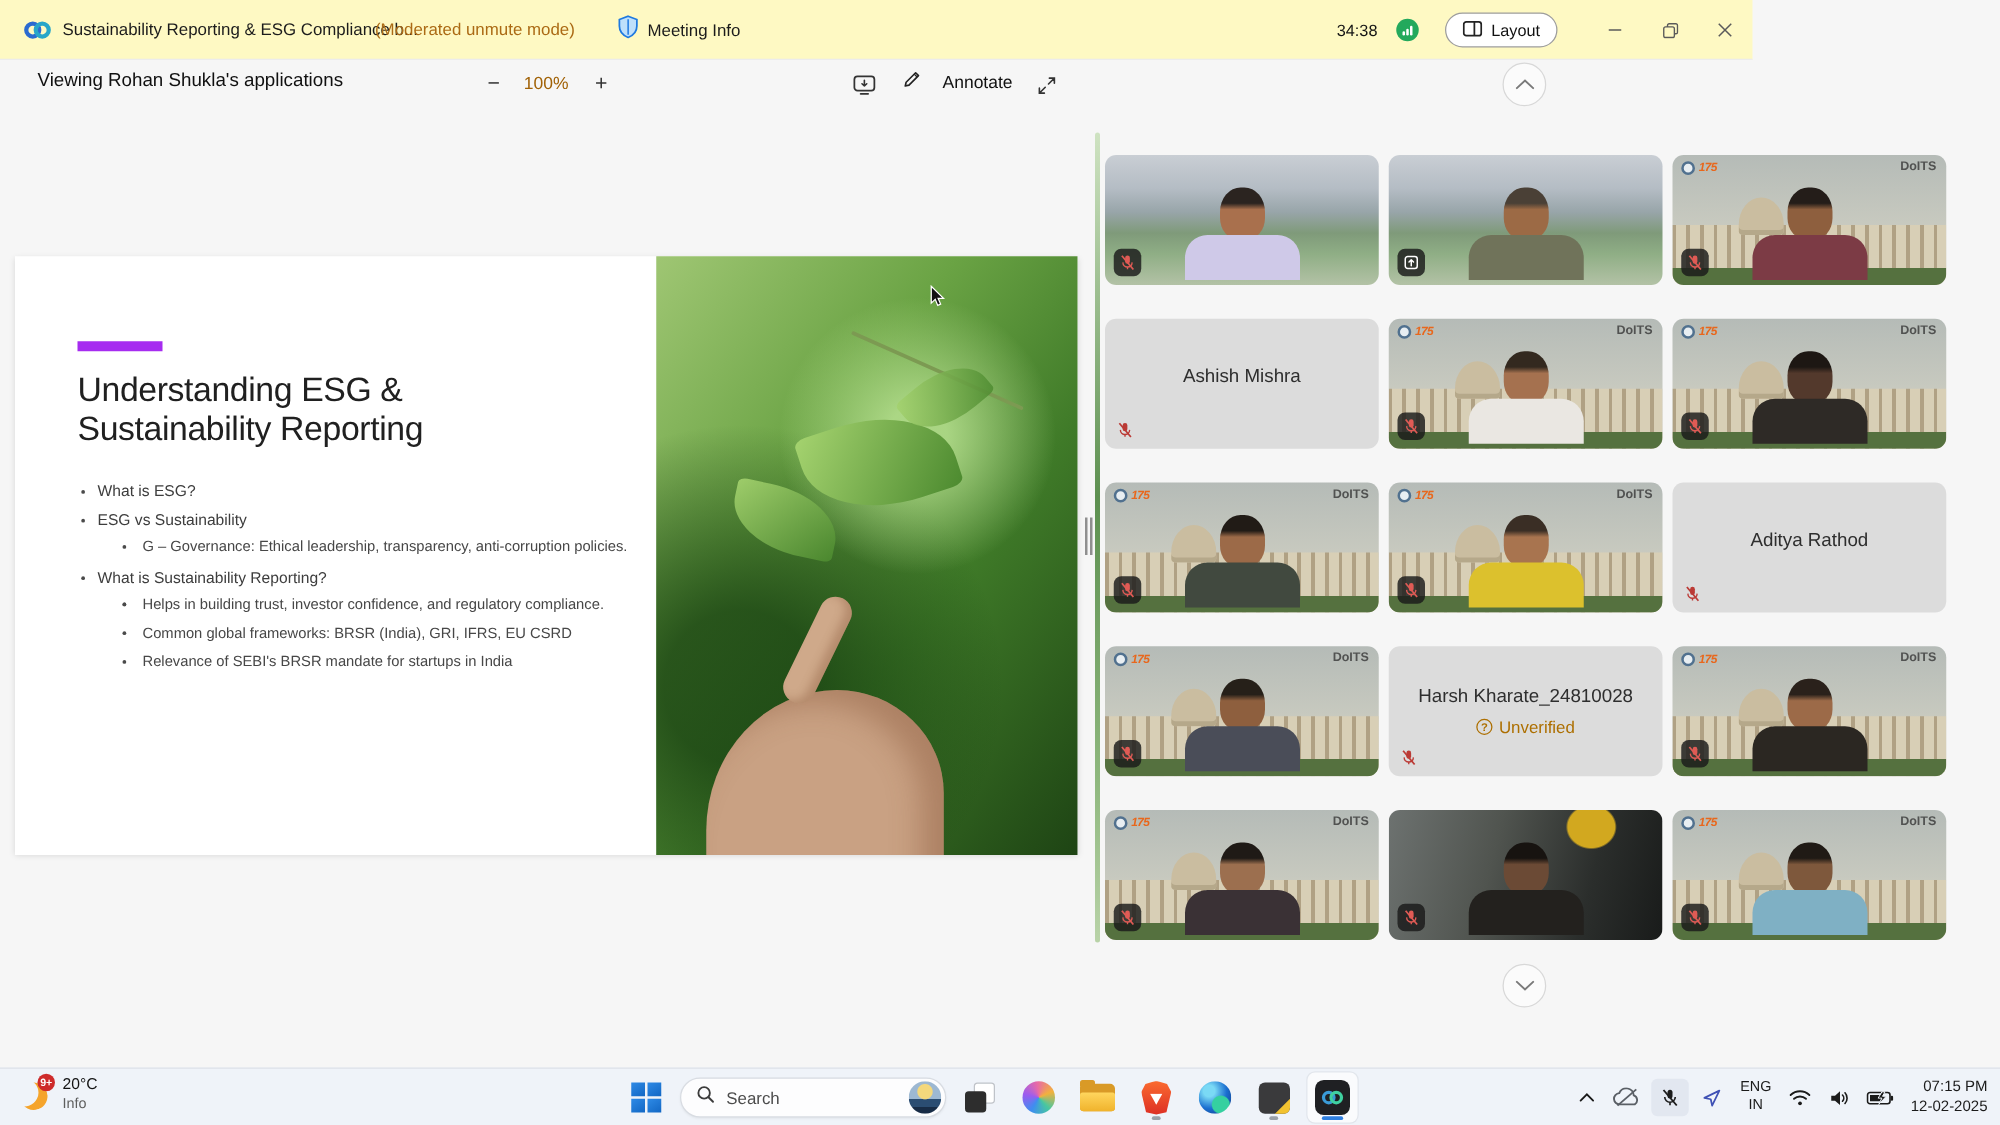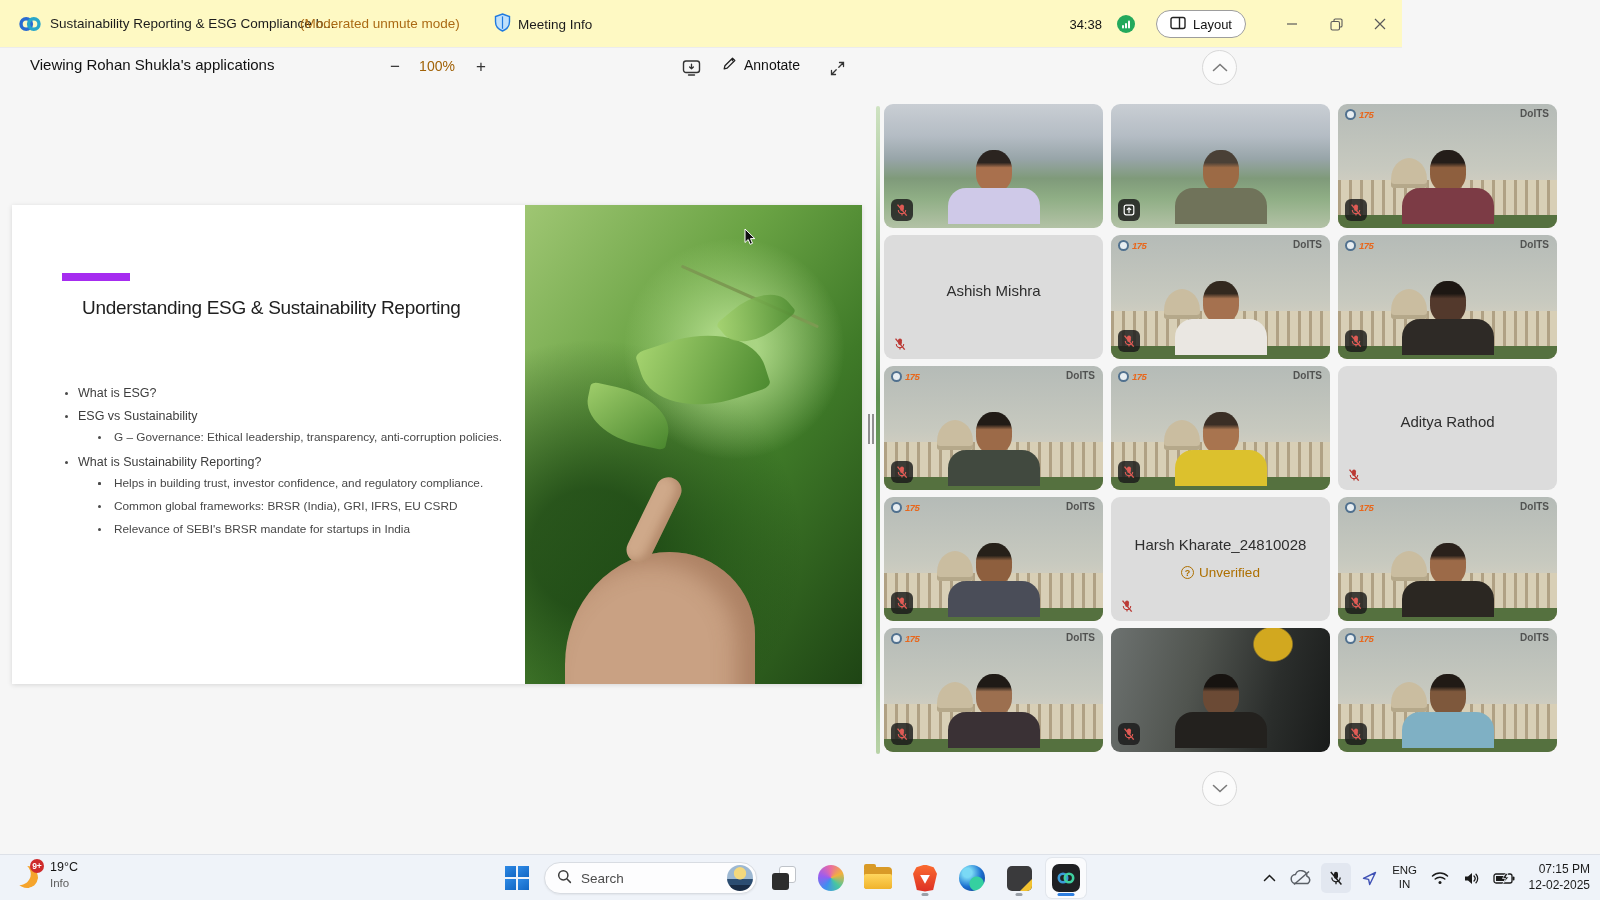--- a/index.html
+++ b/index.html
@@ -28,31 +28,31 @@
   .sharebar { position:absolute; top:48px; left:0; width:1600px; height:38px; z-index:40; }
   .viewing { position:absolute; left:30px; top:8px; font-size:15px; color:#101010; }
   .zbtn { position:absolute; top:6px; width:26px; height:26px; border:none; background:transparent;
     font-size:17px; color:#333; cursor:pointer; line-height:26px; text-align:center; }
   .zoom-out { left:382px; }
   .zoom-val { position:absolute; left:410px; top:10px; width:54px; text-align:center; font-size:14px; color:#a16207; }
   .zoom-in  { left:468px; }
   .tbicon { position:absolute; top:7px; width:26px; height:26px; display:flex; align-items:center;
     justify-content:center; background:transparent; border:none; cursor:pointer; }
   .ic-monitor { left:678px; }
-  .annotate { position:absolute; left:722px; top:7px; display:flex; align-items:center; gap:6px;
+  .annotate { position:absolute; left:722px; top:7px; display:flex; align-items:center; gap:16px;
     background:transparent; border:none; cursor:pointer; }
   .annotate .lbl { font-size:14px; color:#111; }
   .ic-expand { left:824px; }
 
   
   .slide { position:absolute; left:12px; top:205px; width:850px; height:479px; background:#ffffff;
     box-shadow:0 1px 5px rgba(0,0,0,.13); z-index:10; }
   .accentbar { position:absolute; left:50px; top:68px; width:68px; height:8px; }
-  .slidetitle { position:absolute; left:50px; top:92px; width:420px; font-size:19px; line-height:1.13;
-    color:#202020; font-weight:400; letter-spacing:-0.3px;margin-left:20px; }
+  .slidetitle { position:absolute; left:50px; top:92px; width:420px; font-size:27px; line-height:1.13;
+    color:#202020; font-weight:400; letter-spacing:-0.3px; }
   .bullets { position:absolute; left:50px; top:172px; width:446px; }
   .bullet { position:relative; color:#3d3d3d; }
   .bullet .bdot { position:absolute; top:6px; width:3px; height:3px; border-radius:50%; background:#4a4a4a; }
   .bullet.lvl1 { margin-top:9px; font-size:12.5px; padding-left:16px; }
   .bullet.lvl1 .bdot { left:3px; }
   .bullet.lvl2 { margin-top:7px; font-size:11.8px; padding-left:52px; text-align:justify; line-height:1.35; color:#474747; }
   .bullet.lvl2 .bdot { left:36px; }
 
   .slideimg { position:absolute; left:513px; top:0; width:337px; height:479px; overflow:hidden;
     background:
@@ -77,21 +77,21 @@
     cursor:pointer; z-index:30; }
   .chev-up { top:50px; } .chev-down { top:771px; }
   .vdivider { position:absolute; left:876px; top:106px; width:4px; height:648px; z-index:20;
     background:linear-gradient(#cfe3c2, #5d9050 45%, #8fb87e 80%, #b9d3a8); border-radius:2px; }
   .grip { position:absolute; left:868px; top:414px; height:30px; width:7px; z-index:21; cursor:col-resize;
     display:flex; gap:2px; }
   .grip i { display:block; width:2px; height:30px; background:#8f8f8f; }
 
   .grid { position:absolute; left:884px; top:104px; width:674px; display:grid;
     grid-template-columns:repeat(3, 219px); grid-auto-rows:124px; column-gap:8px; row-gap:7px; z-index:10; }
-  .tile { position:relative; border-radius:9px; overflow:hidden; background:#dcdcdc; cursor:pointer; }
+  .tile { position:relative; border-radius:9px; overflow:hidden; background:#dcdcdc; cursor:pointer;margin-top:20px; }
 
   .bg-mountains { background:linear-gradient(#c9ced4 0%, #b4bcc4 26%, #98a5a9 44%, #7f9a7a 60%, #8fae85 76%, #b3c2a6 100%); }
   .bg-iit { background:linear-gradient(#b5bbb7 0%, #c7c9bf 52%, #cfcdc0 64%); }
   .bg-iit::after { content:""; position:absolute; left:0; right:0; bottom:0; height:48px; z-index:1;
     background:
       linear-gradient(rgba(0,0,0,0) 0 72%, #55713f 72%),
       repeating-linear-gradient(90deg, #b0a184 0 3px, #d8cfb6 3px 11px); }
   .bg-iit::before { content:""; position:absolute; left:24%; bottom:40px; width:36px; height:30px; z-index:2;
     background:#cabda0; border-radius:50% 50% 10% 10% / 72% 72% 10% 10%;
     box-shadow:inset 0 -4px 0 #b5a88a; }
@@ -559,21 +559,21 @@
     </svg>
 </button>
 
 <div class="taskbar">
   <div class="weather">
     <span class="moonwrap">
       <span class="moon"></span>
       <span class="wbadge">9+</span>
     </span>
     <span>
-      <div class="wtemp">19°C</div>
+      <div class="wtemp">20°C</div>
       <div class="wcond">Info</div>
     </span>
   </div>
 
   <div class="apps">
     <button class="appbtn">
       <span class="ic-start">
           <i></i>
           <i></i>
           <i></i>

